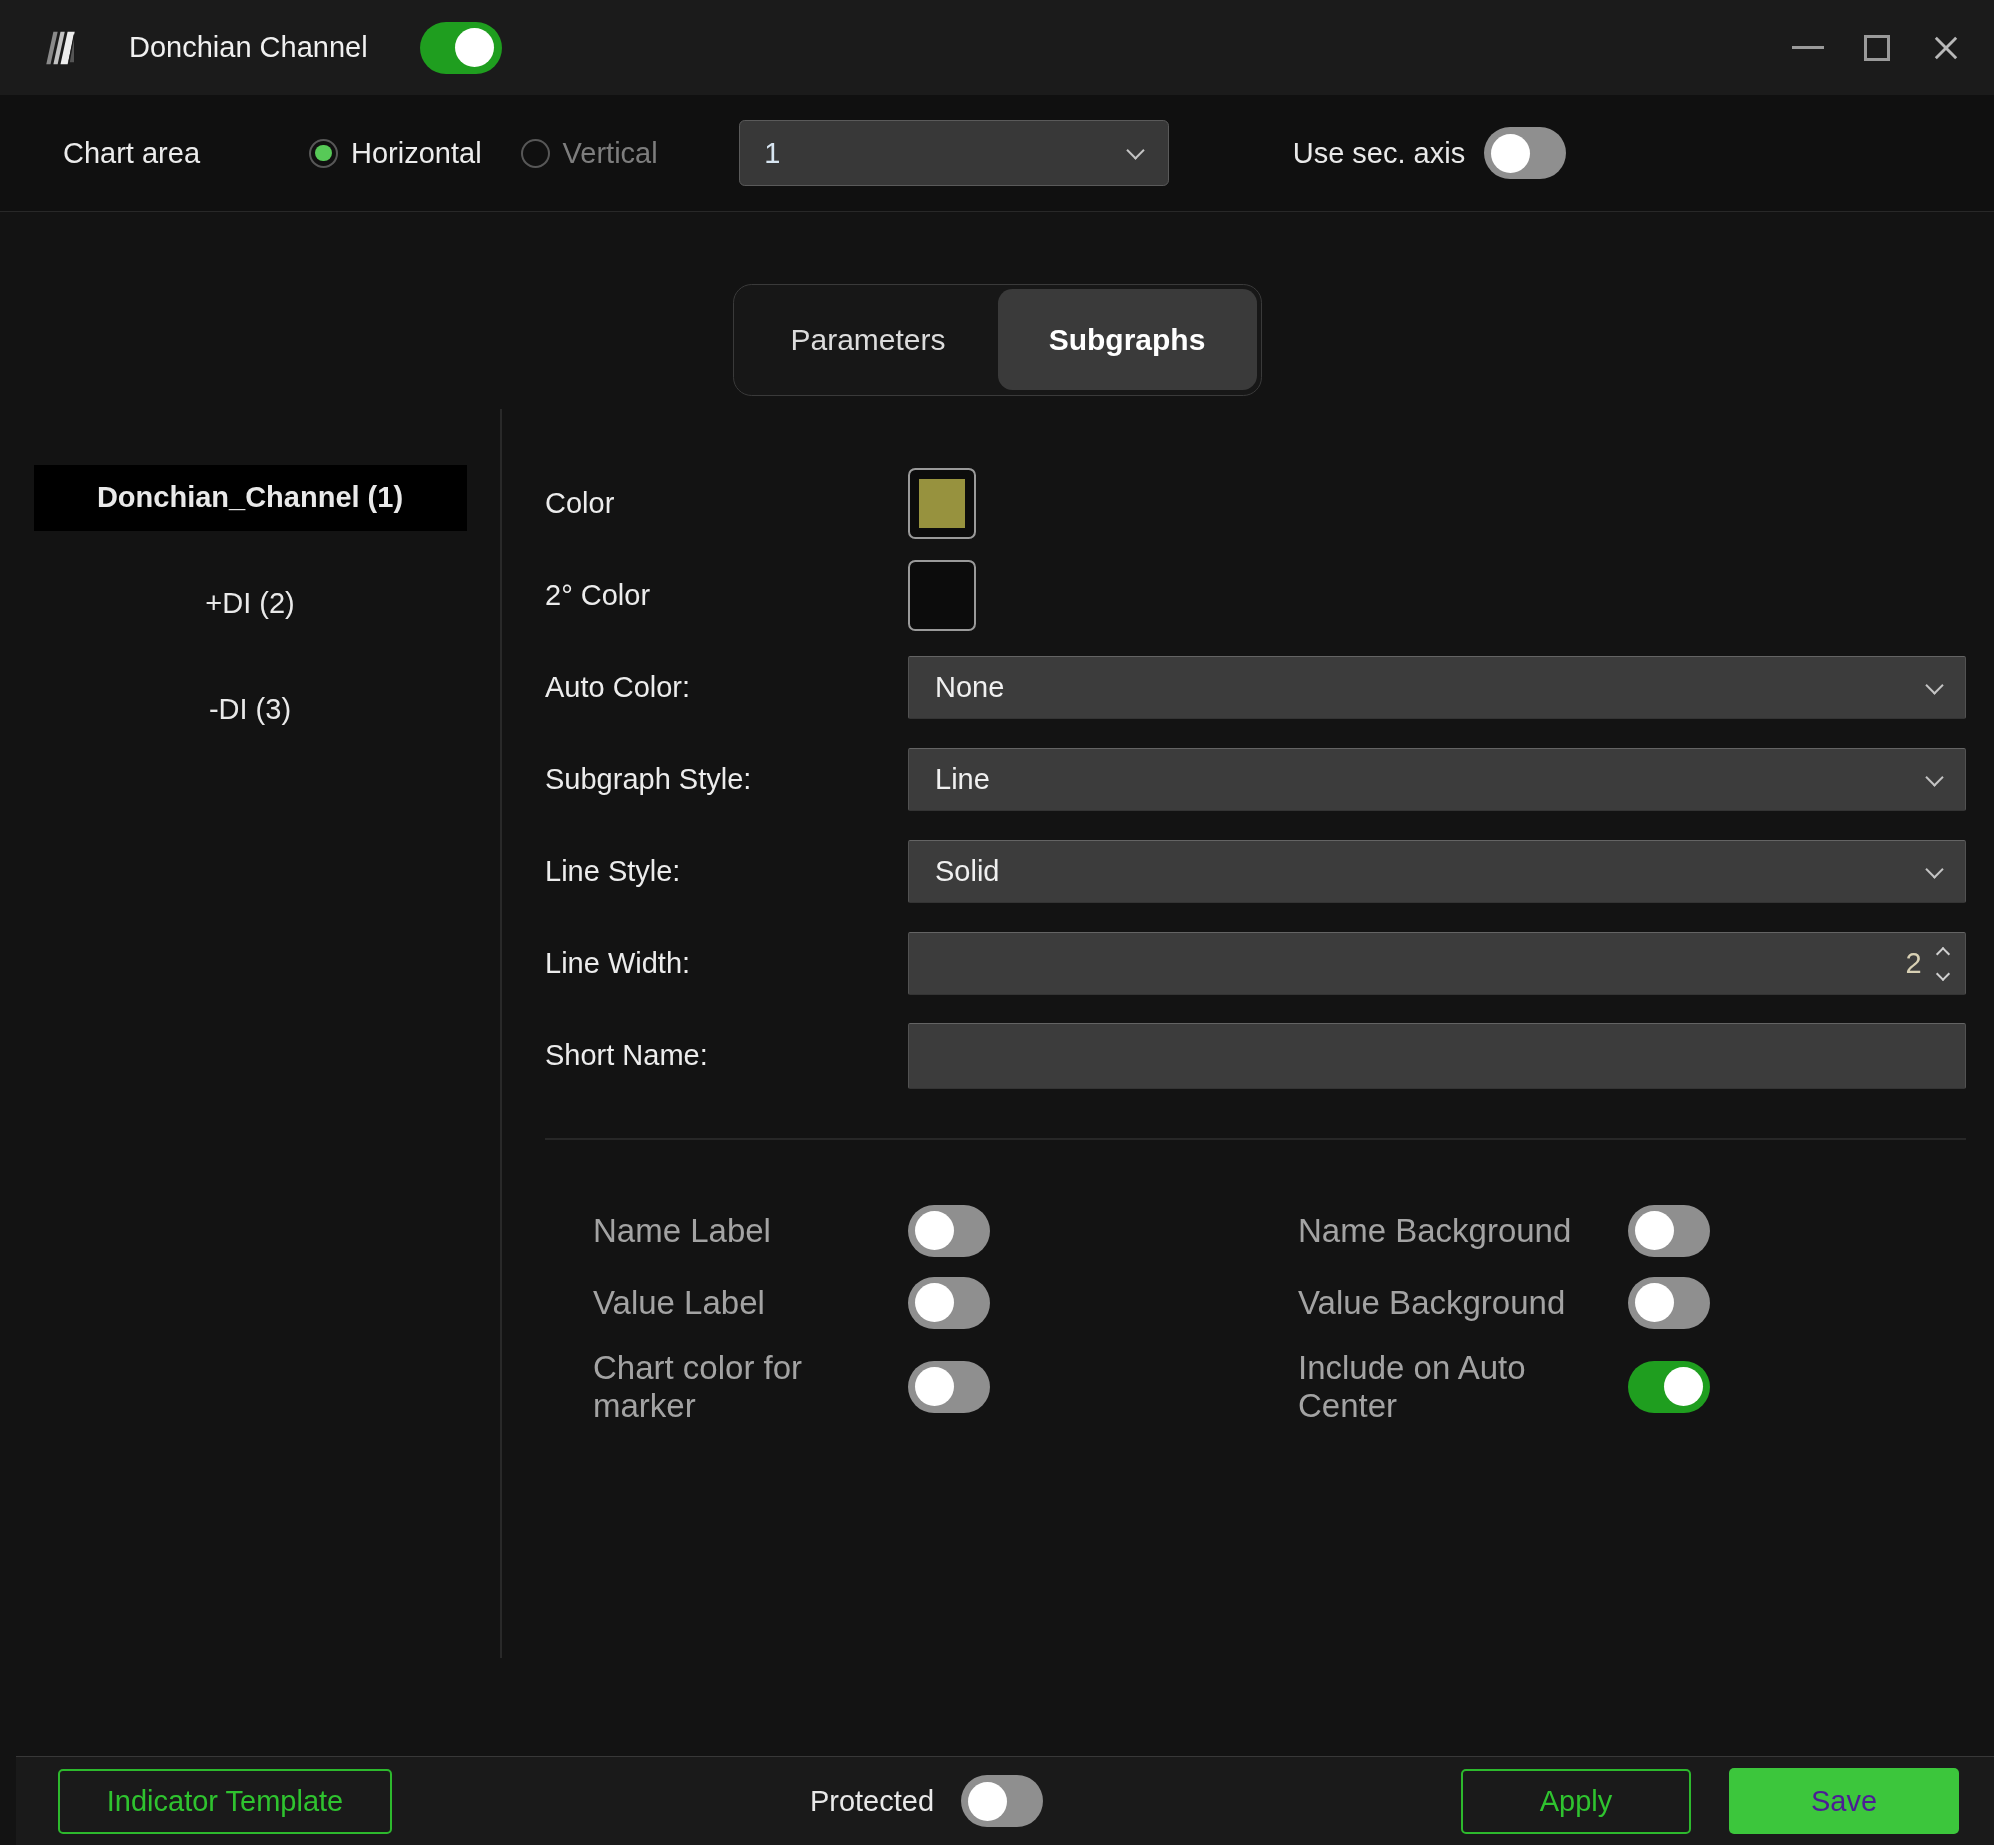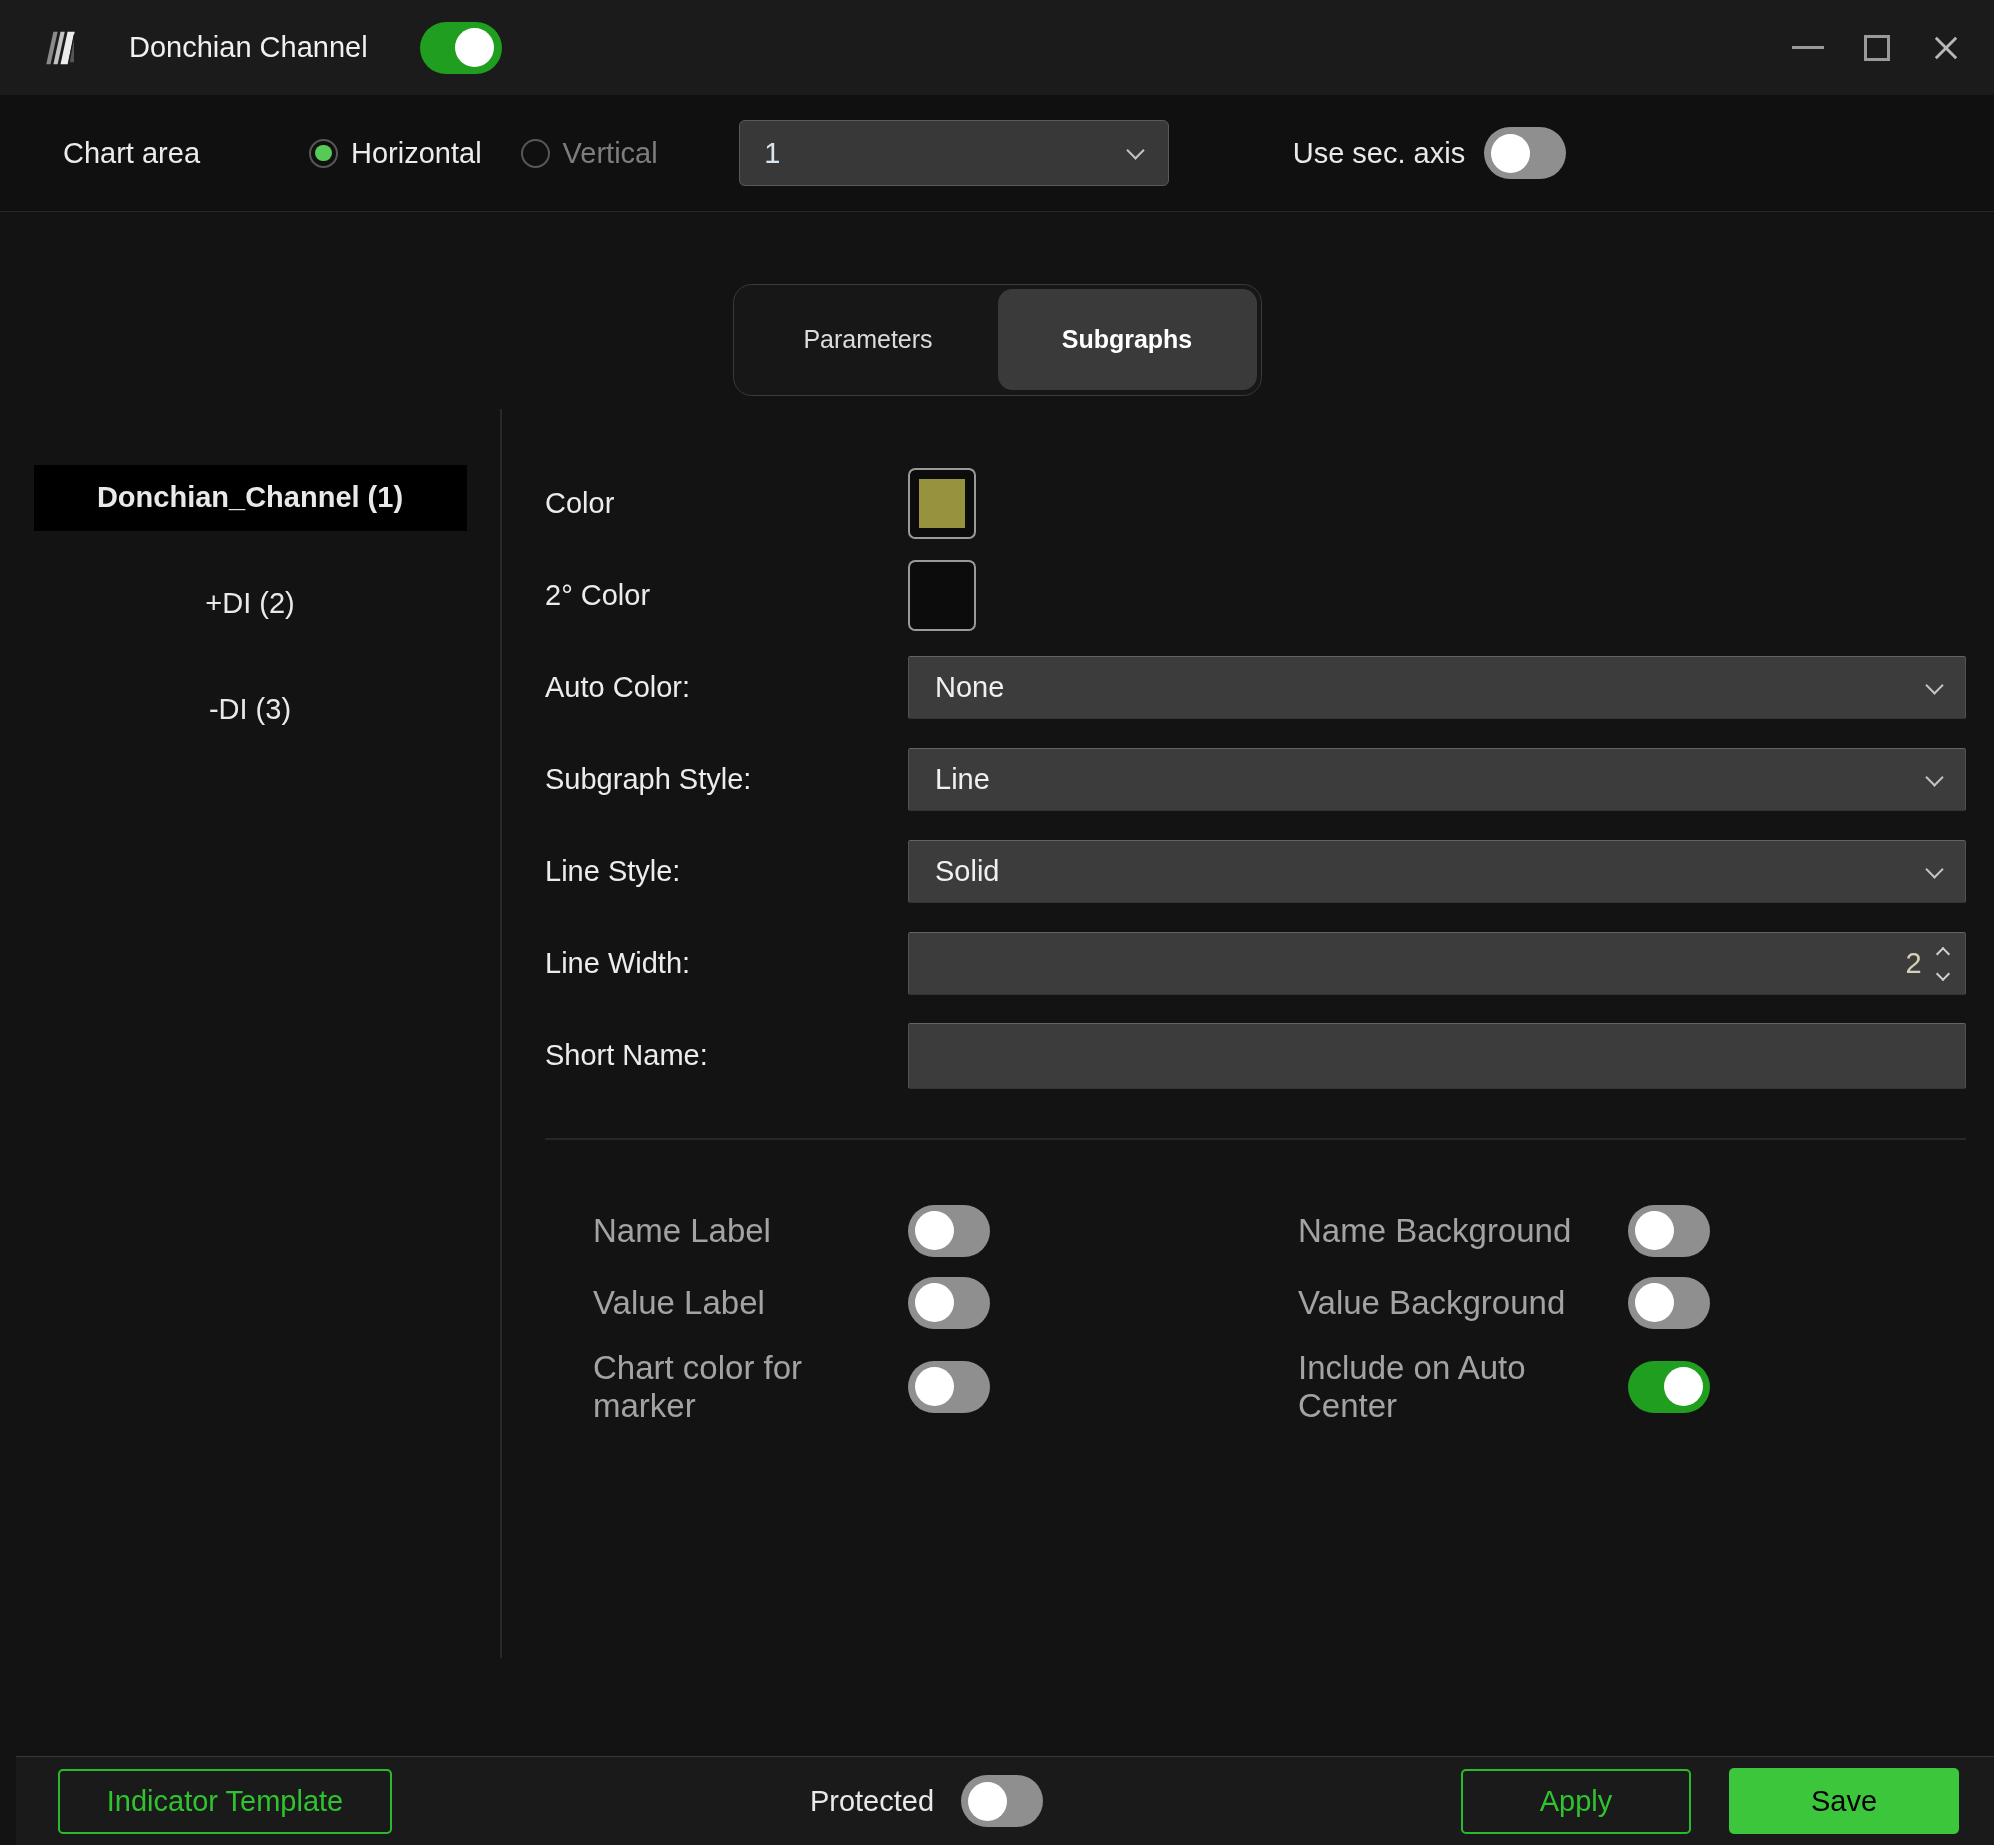--- a/index.html
+++ b/index.html
@@ -36,21 +36,21 @@
   .area-select { width:430px; height:66px; margin-left:55px; background:#383838; border:1.4px solid #5a5a5a; border-radius:5.8px;
                  display:flex; align-items:center; padding:0 24.5px; position:relative; color:#d8e6f2; }
   .chev { width:13px; height:13px; border-right:2.2px solid #c4c4c4; border-bottom:2.2px solid #c4c4c4; transform:rotate(45deg); flex:0 0 auto; }
   .area-select .chev { position:absolute; right:26px; top:23px; }
   .sec-axis { display:flex; align-items:center; margin-left:124px; gap:19px; }
   
   .main { height:1544px; }
   .tabs-wrap { display:flex; justify-content:center; padding-top:72px; }
   .tabs { display:flex; border:1.4px solid #3a3a3a; border-radius:18.7px; background:#171717; padding:4.3px; }
   .tab { min-width:259px; height:101px; display:flex; align-items:center; justify-content:center;
-         font-size:25px; color:#dcdcdc; border-radius:14.4px; cursor:pointer; }
+         font-size:30px; color:#dcdcdc; border-radius:14.4px; cursor:pointer; }
   .tab.active { background:#3a3a3a; color:#ffffff; font-weight:bold; }
   .content { display:flex; height:1249px; margin-top:13px; }
   
   .sidebar { width:502px; flex:0 0 auto; border-right:2.2px solid #292929; padding-top:56px; }
   .side-item { width:433px; height:66px; margin:0 auto 40px auto; display:flex; align-items:center; justify-content:center;
                font-size:29px; color:#e9e9e9; cursor:pointer; }
   .side-item.selected { background:#000000; font-weight:bold; }
   
   .panel { flex:1; padding:49px 29px 0 43px; }
   .form-row { display:flex; align-items:center; height:92px; }
@@ -74,21 +74,21 @@
   .toggle-grid { display:grid; grid-template-columns:363px 83px 259px 378px 83px; row-gap:20px; align-items:center; margin-top:65px; }
   .tg-label { font-size:33px; color:#a3a3a3;margin-left:48px; }
   
   .footer { position:absolute; left:16px; bottom:0; width:100%; height:89px; background:#1a1a1a; border-top:1.4px solid #383838;
             display:flex; align-items:center; }
   .btn { display:flex; align-items:center; justify-content:center; font-size:29px; border-radius:5px; cursor:pointer; }
   .btn-outline { border:2.2px solid #2db92d; color:#2fc32f; background:transparent; }
   .btn-template { width:334px; height:65px; margin-left:42px; }
   .protected-zone { flex:1; display:flex; align-items:center; justify-content:center; gap:27px; font-size:29px; }
   .btn-apply { width:230px; height:65px; margin-right:38px; }
-  .btn-save { width:230px; height:66px; background:#3cc63c; color:#000000; margin-right:52px; }
+  .btn-save { width:230px; height:66px; background:#3cc63c; color:#4c1d95; margin-right:52px; }
 </style>
 </head>
 <body>
 
 <div class="titlebar">
   <svg class="logo" viewBox="0 0 26 29">
     <polygon points="3,26 8,3 11,3 6,26" fill="#8a8a8a"></polygon>
     <polygon points="8,26 13,3 16,3 11,26" fill="#c2c2c2"></polygon>
     <polygon points="13,26 18,3 23,3 18,26" fill="#ededed"></polygon>
     <polygon points="18.6,24 22.2,5 23,5 23,24" fill="#1b1b1b"></polygon>

